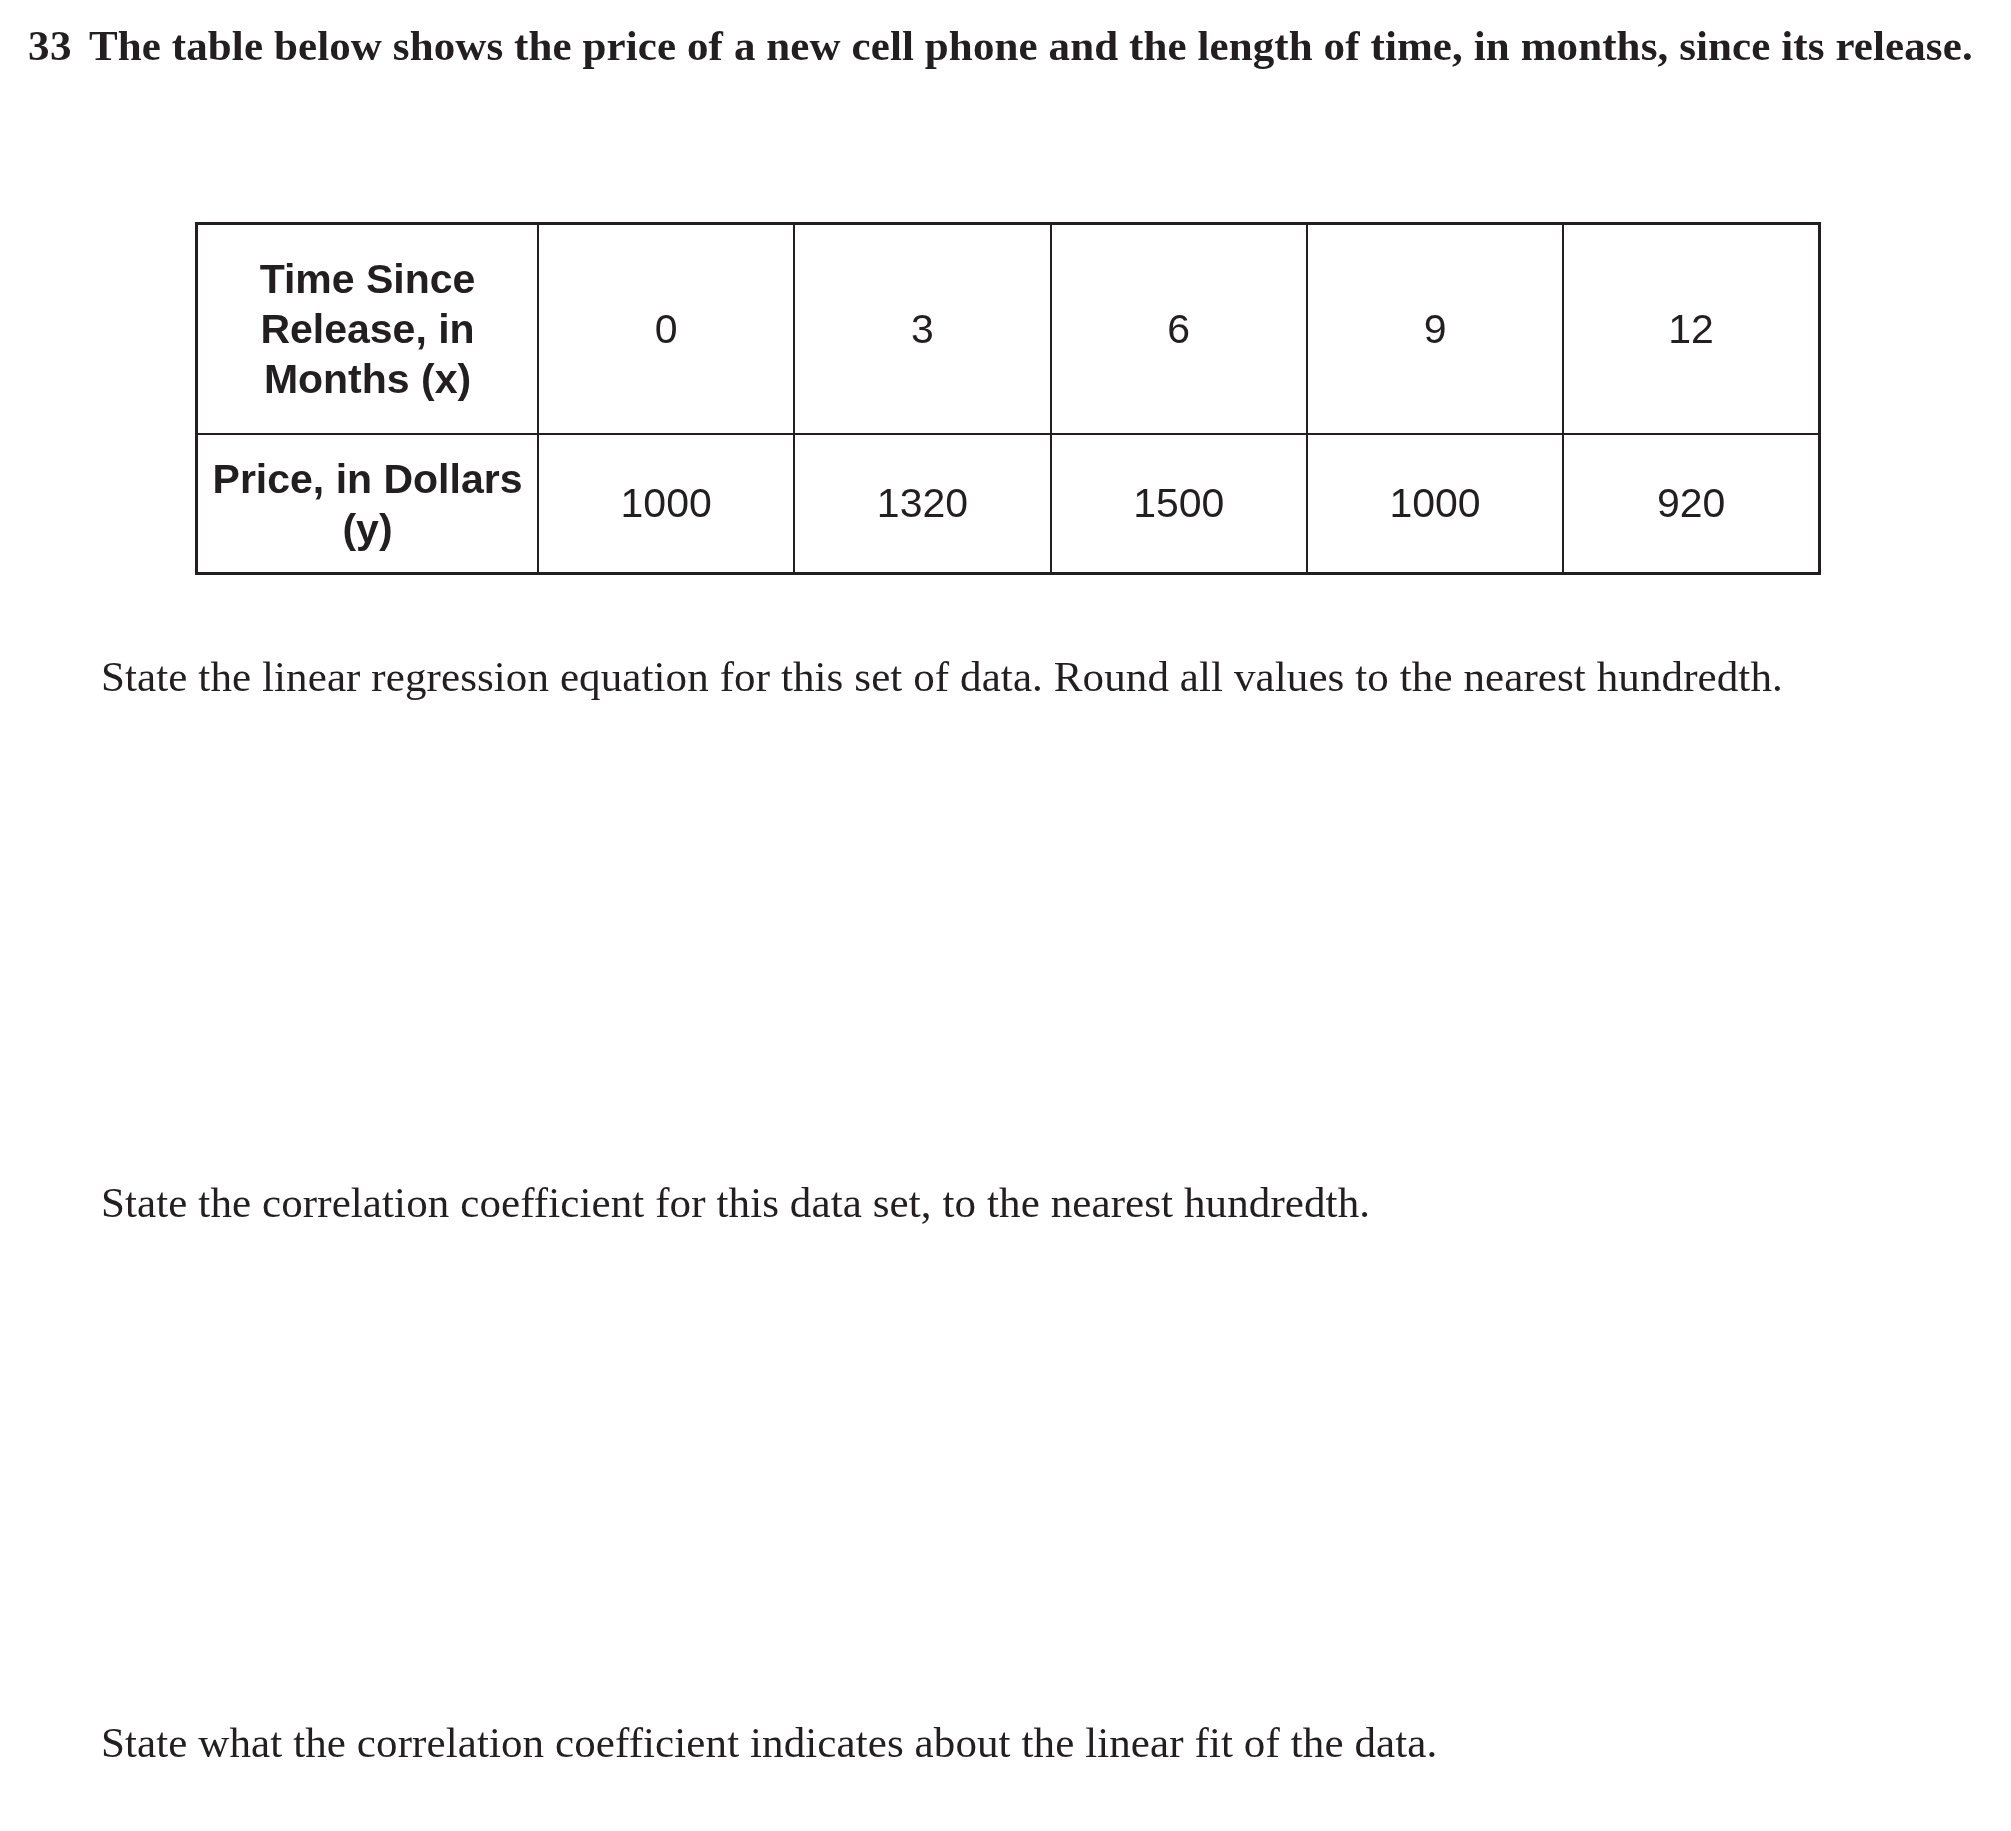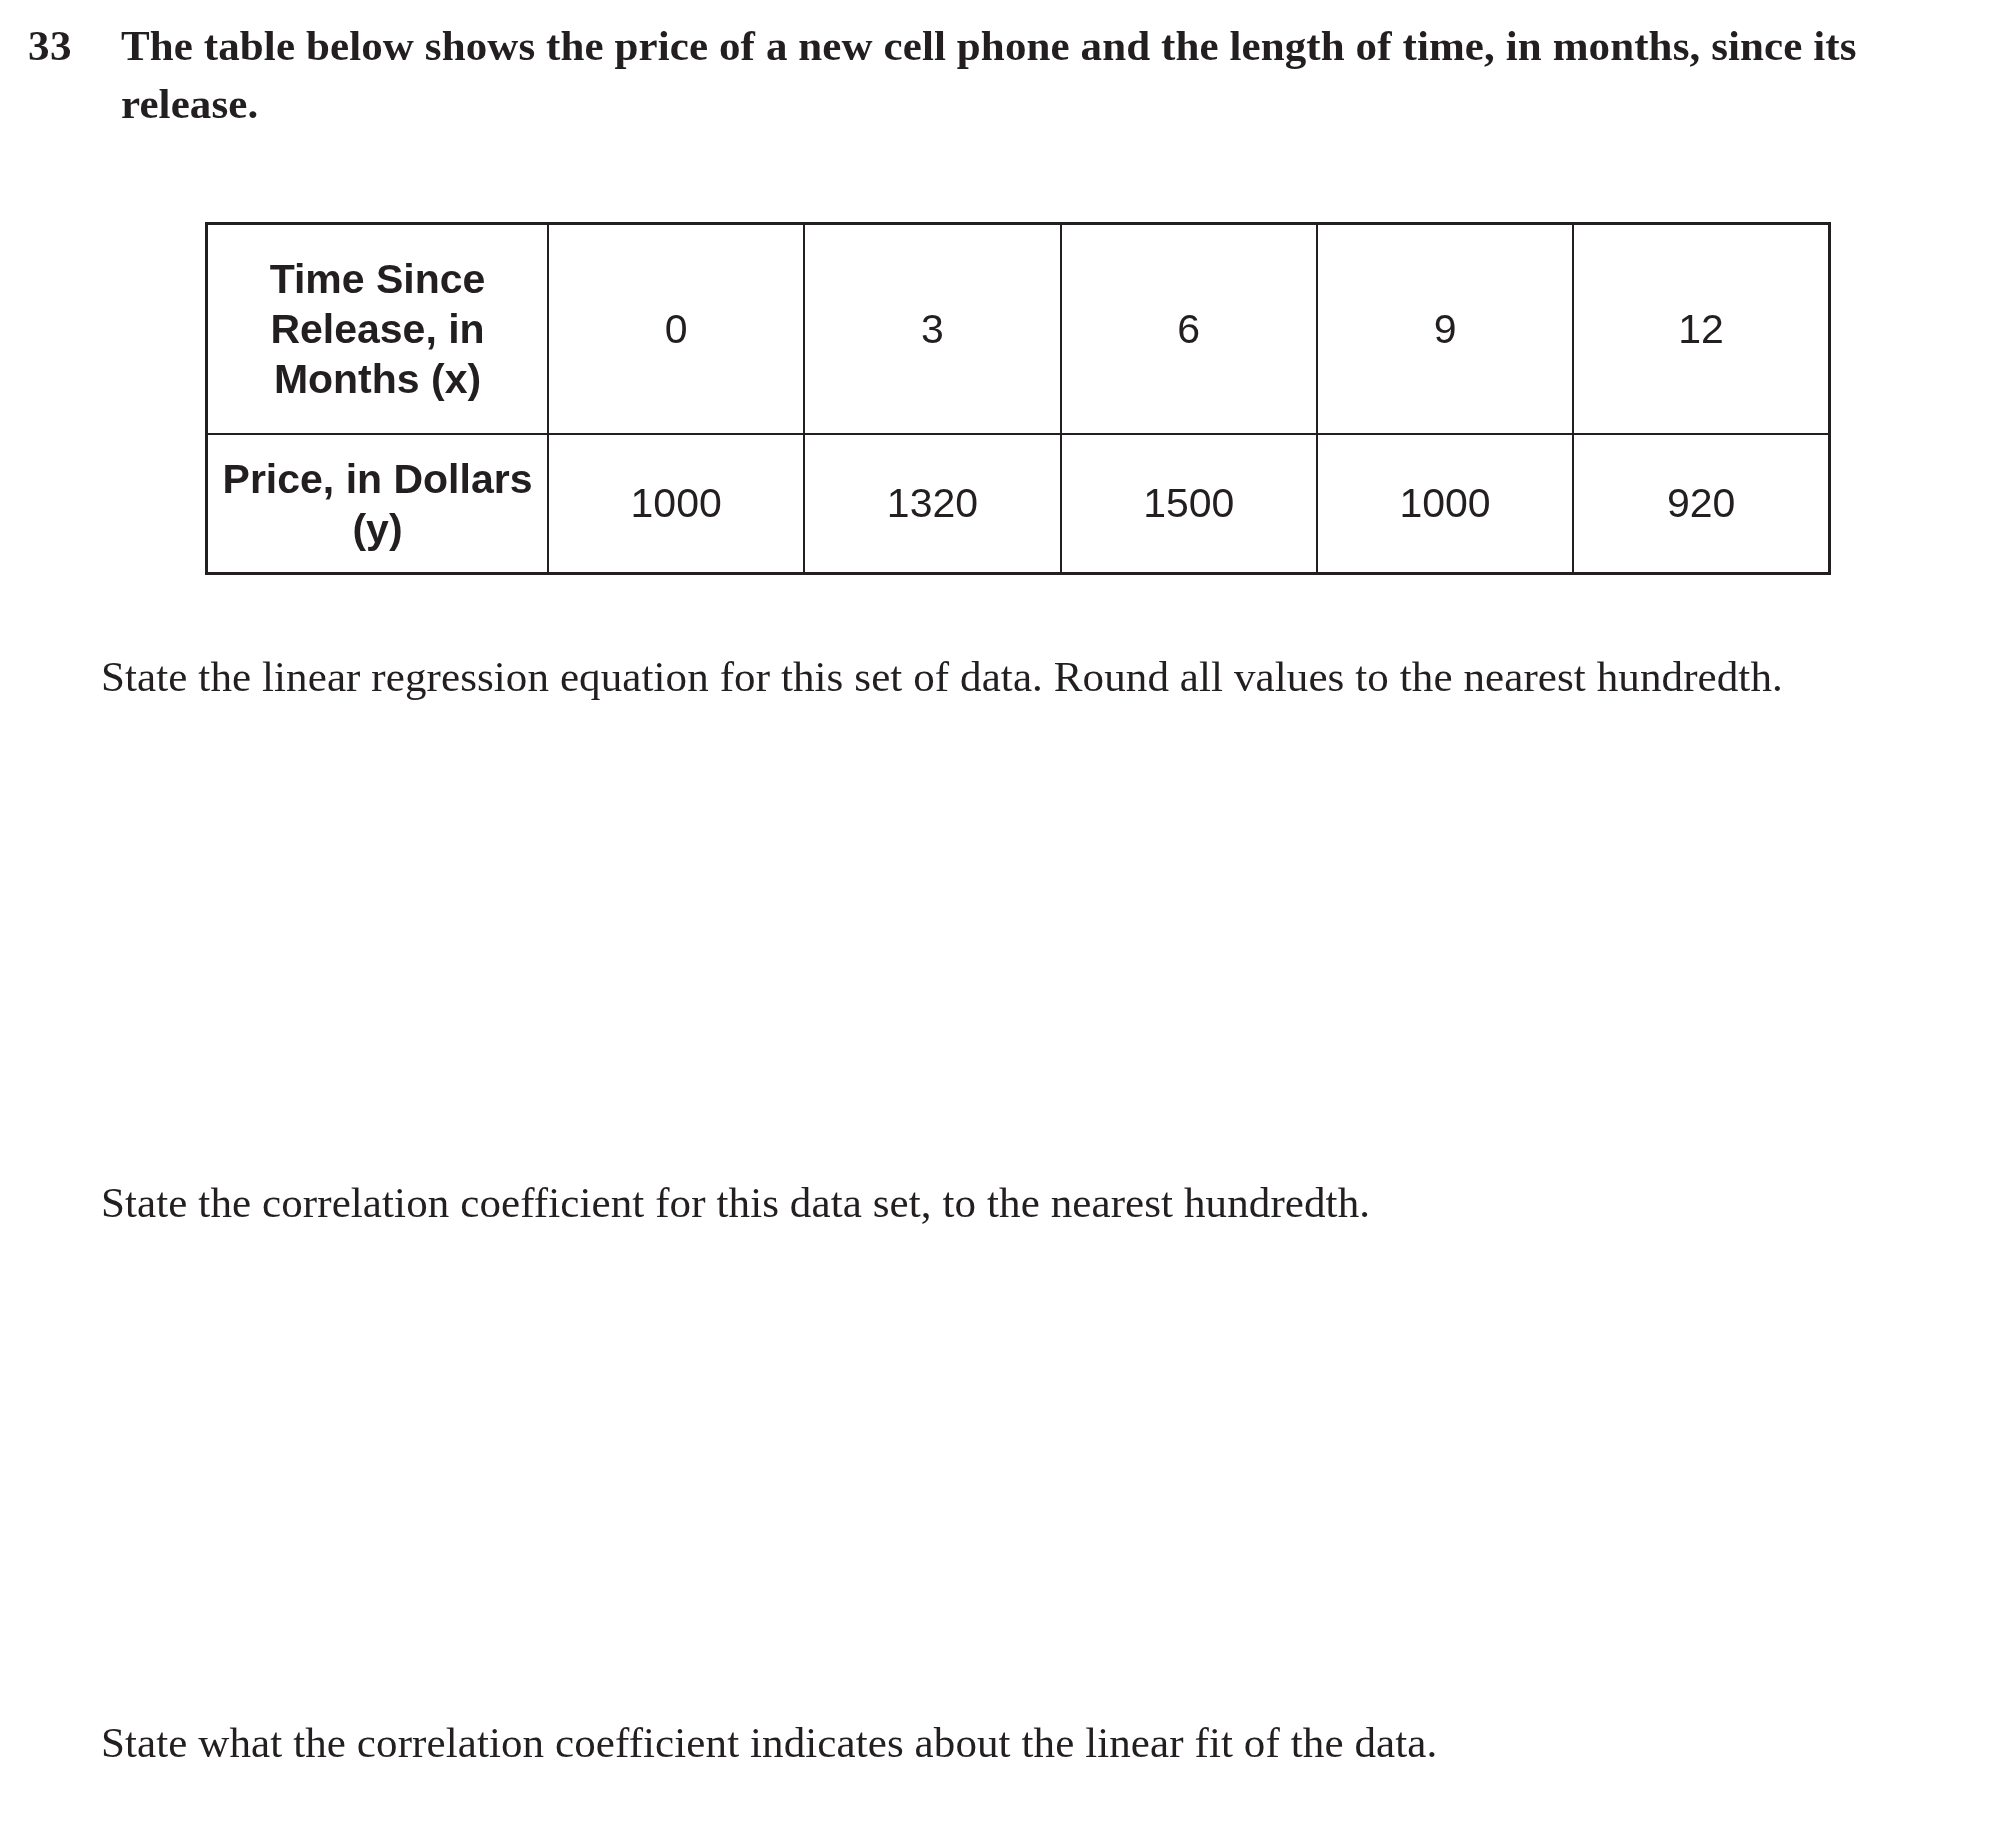--- a/index.html
+++ b/index.html
@@ -18,22 +18,21 @@
 
   
   .question-block {
     position: absolute;
     left: 28px;
     top: 17px;
     width: 1958px;
   }
   .stem-row {
     display: flex;
-    align-items: flex-start;
-    gap: 32px;
+    align-items: center;
   }
   .q-number {
     font-weight: bold;
     font-size: 43px;
     line-height: 58px;
     letter-spacing: 0.5px;
     flex: 0 0 auto;
     padding-right: 17px;
   }
   .q-text {
@@ -41,21 +40,21 @@
     line-height: 58px;
     flex: 1 1 auto;
     text-align: left;
     letter-spacing: 0.1px;
     font-weight: bold;
   }
 
   
   .table-wrap {
     position: absolute;
-    left: 197px;
+    left: 187px;
     top: 222px;
     width: 1614px;
     padding-left: 8px;
   }
   table.data-table {
     border-collapse: collapse;
     width: 1626px;
     table-layout: fixed;
     border: 3.7px solid #231f20;
   }

